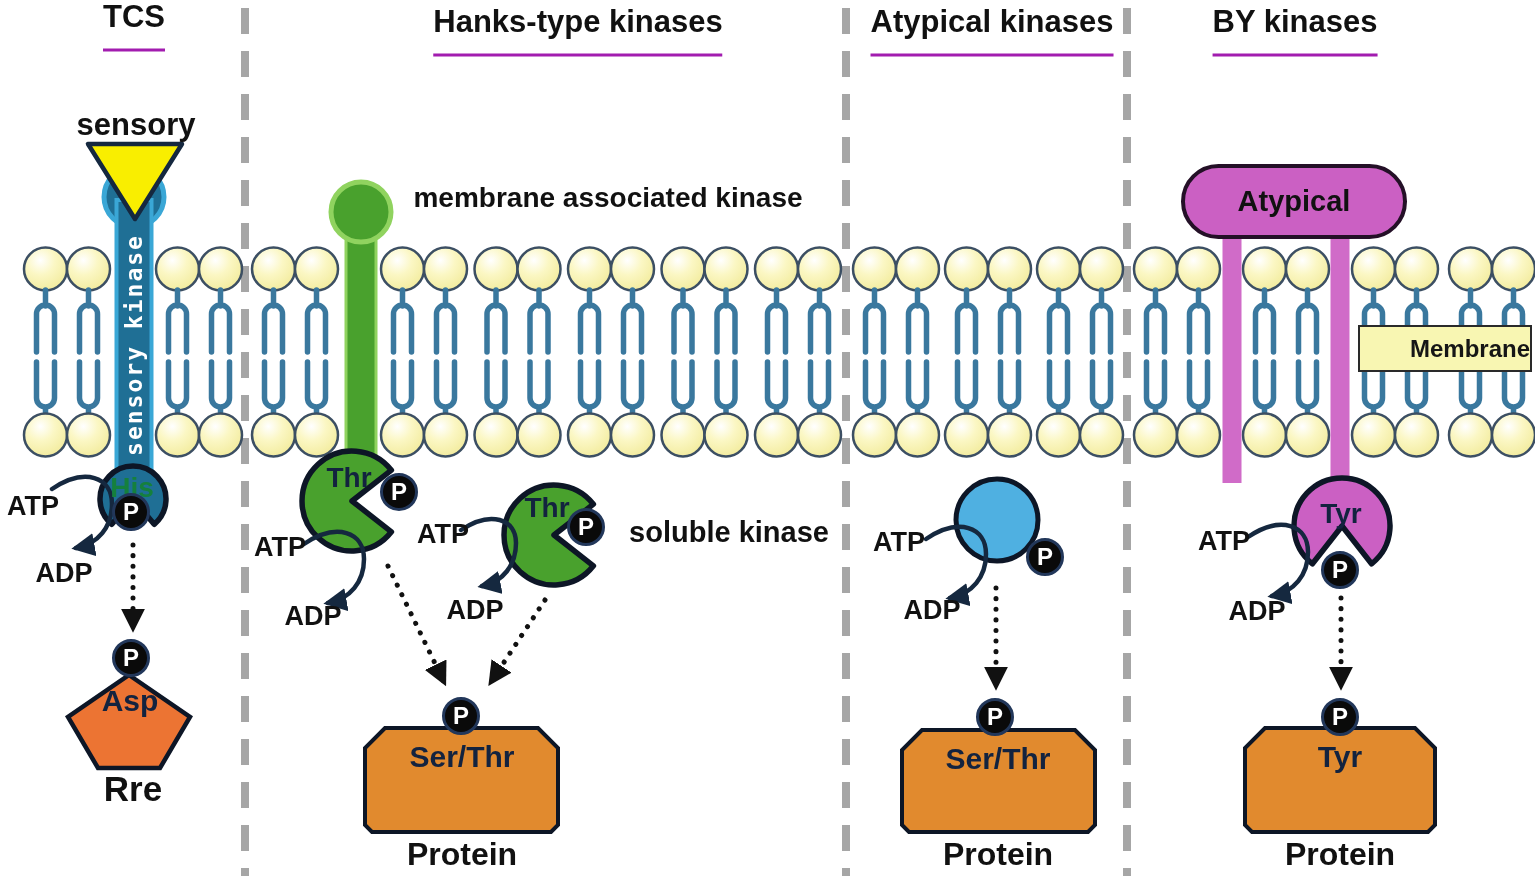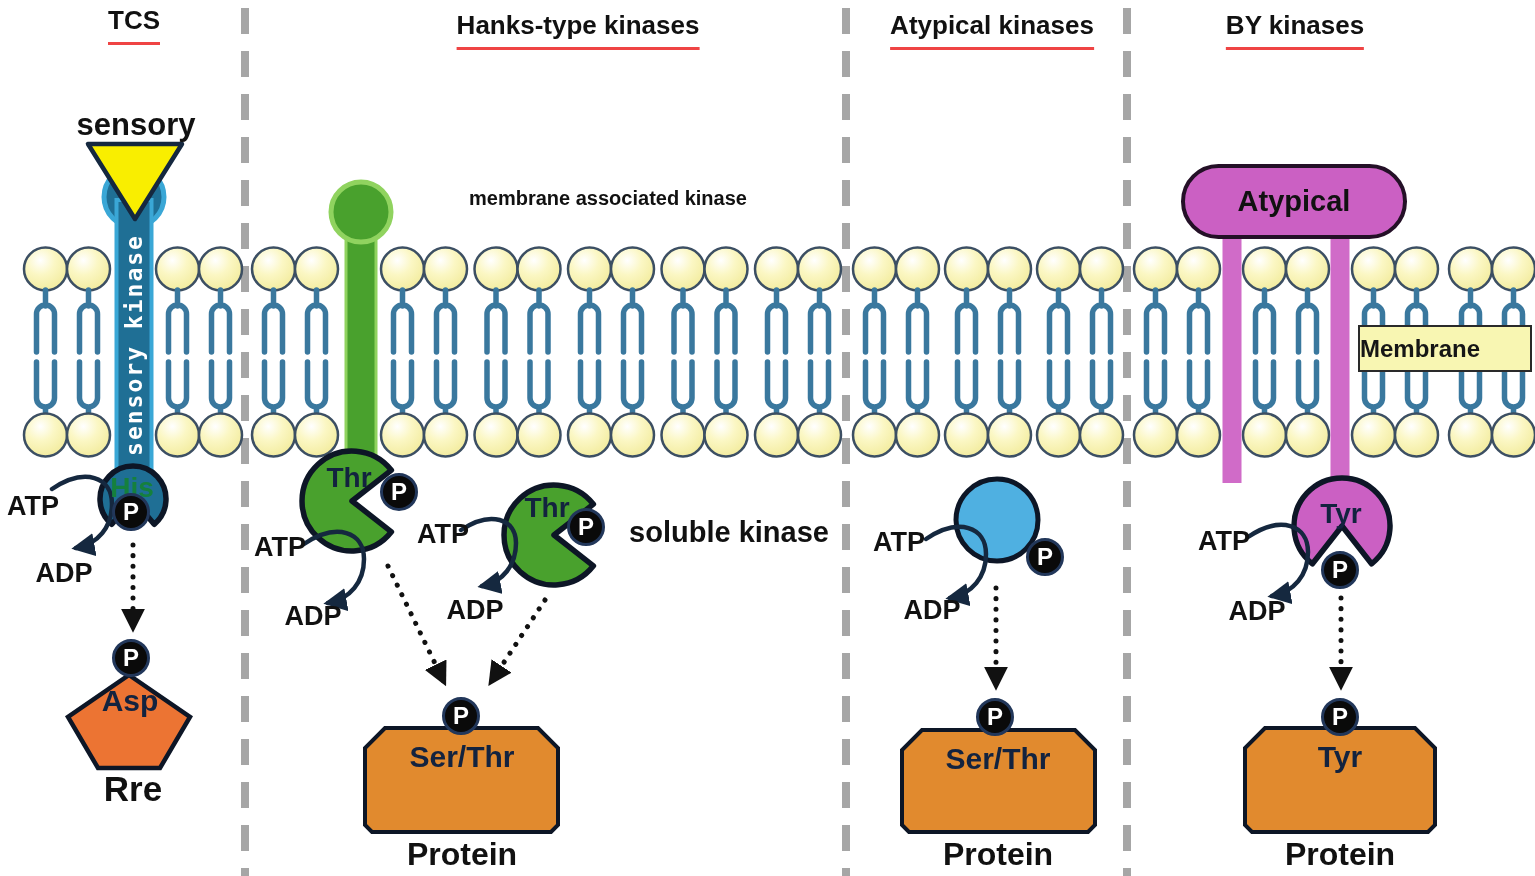--- a/index.html
+++ b/index.html
@@ -7,41 +7,41 @@
     position:relative;width:1535px;height:876px;background:#fff;overflow:hidden;
     font-family:"Liberation Sans",sans-serif;
   }
   #diagram-svg{position:absolute;left:0;top:0;}
   .lbl{
     position:absolute;transform:translate(-50%,-50%);
     font-weight:bold;color:var(--ink);white-space:nowrap;line-height:1;
   }
   .hdr{
     position:absolute;transform:translate(-50%,-50%);
-    font-weight:bold;color:var(--ink);font-size:26px;white-space:nowrap;line-height:1;
-    border-bottom:3px solid #ef4444;padding-bottom:9px;
+    font-weight:bold;color:var(--ink);font-size:31px;white-space:nowrap;line-height:1;
+    border-bottom:3px solid #a21caf;padding-bottom:17px;
   }
   .navytext{color:#13233f;}
   .whitetext{color:#15803d;}
   .vert{
     position:absolute;transform:translate(-50%,-50%) rotate(-90deg);
     font-family:"DejaVu Sans Mono",monospace;font-weight:bold;color:#fff;
     font-size:23px;letter-spacing:2px;white-space:nowrap;
   }
   .pbadge{
     position:absolute;transform:translate(-50%,-50%);
     width:38px;height:38px;border-radius:50%;
     background:#0a0a0a;border:3px solid #22375a;box-sizing:border-box;
     display:flex;align-items:center;justify-content:center;
     color:#fff;font-weight:bold;font-size:24px;line-height:1;
   }
   .membox{
     position:absolute;left:1358px;top:325px;width:174px;height:47px;
     background:var(--paleyellow);border:2px solid #2a2a2a;box-sizing:border-box;
-    display:flex;align-items:center;justify-content:flex-start;
+    display:flex;align-items:center;justify-content:flex-end;
     font-size:24px;font-weight:bold;color:#161616;
   }
   .head{fill:url(#headGrad);stroke:#3c4f63;stroke-width:2.5;}
   .tail{fill:none;stroke:var(--lipidtail);stroke-width:5.5;stroke-linecap:round;stroke-linejoin:round;}
 </style>
 </head>
 <body>
 
 <div id="canvas">
 
@@ -234,21 +234,21 @@
   <div class="hdr" style="left:1295px;top:31px">BY kinases</div>
 
   <div class="lbl" style="left:136px;top:124px;font-size:31px">sensory</div>
   <div class="vert" style="left:134px;top:345px">sensory kinase</div>
   <div class="lbl whitetext" style="left:132px;top:488px;font-size:28px">His</div>
   <div class="lbl" style="left:33px;top:506px;font-size:27px">ATP</div>
   <div class="lbl" style="left:64px;top:573px;font-size:27px">ADP</div>
   <div class="lbl navytext" style="left:130px;top:701px;font-size:30px">Asp</div>
   <div class="lbl" style="left:133px;top:788px;font-size:35px">Rre</div>
 
-  <div class="lbl" style="left:608px;top:198px;font-size:20px">membrane associated kinase</div>
+  <div class="lbl" style="left:608px;top:198px;font-size:28px">membrane associated kinase</div>
   <div class="lbl navytext" style="left:349px;top:478px;font-size:28px">Thr</div>
   <div class="lbl navytext" style="left:547px;top:508px;font-size:28px">Thr</div>
   <div class="lbl" style="left:729px;top:532px;font-size:29px">soluble kinase</div>
   <div class="lbl" style="left:280px;top:547px;font-size:27px">ATP</div>
   <div class="lbl" style="left:313px;top:616px;font-size:27px">ADP</div>
   <div class="lbl" style="left:443px;top:534px;font-size:27px">ATP</div>
   <div class="lbl" style="left:475px;top:610px;font-size:27px">ADP</div>
   <div class="lbl navytext" style="left:462px;top:757px;font-size:30px">Ser/Thr</div>
   <div class="lbl" style="left:462px;top:854px;font-size:32px">Protein</div>
 

